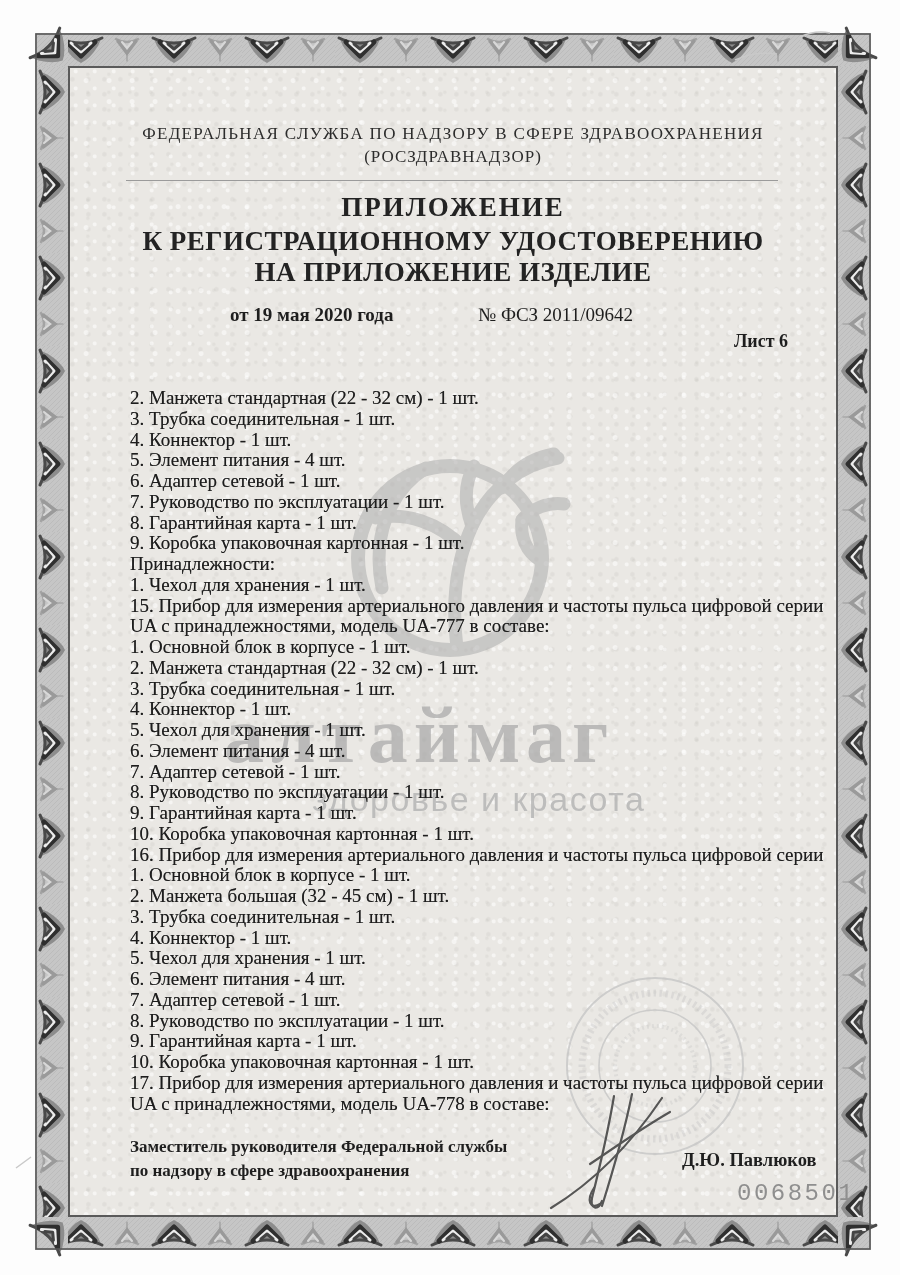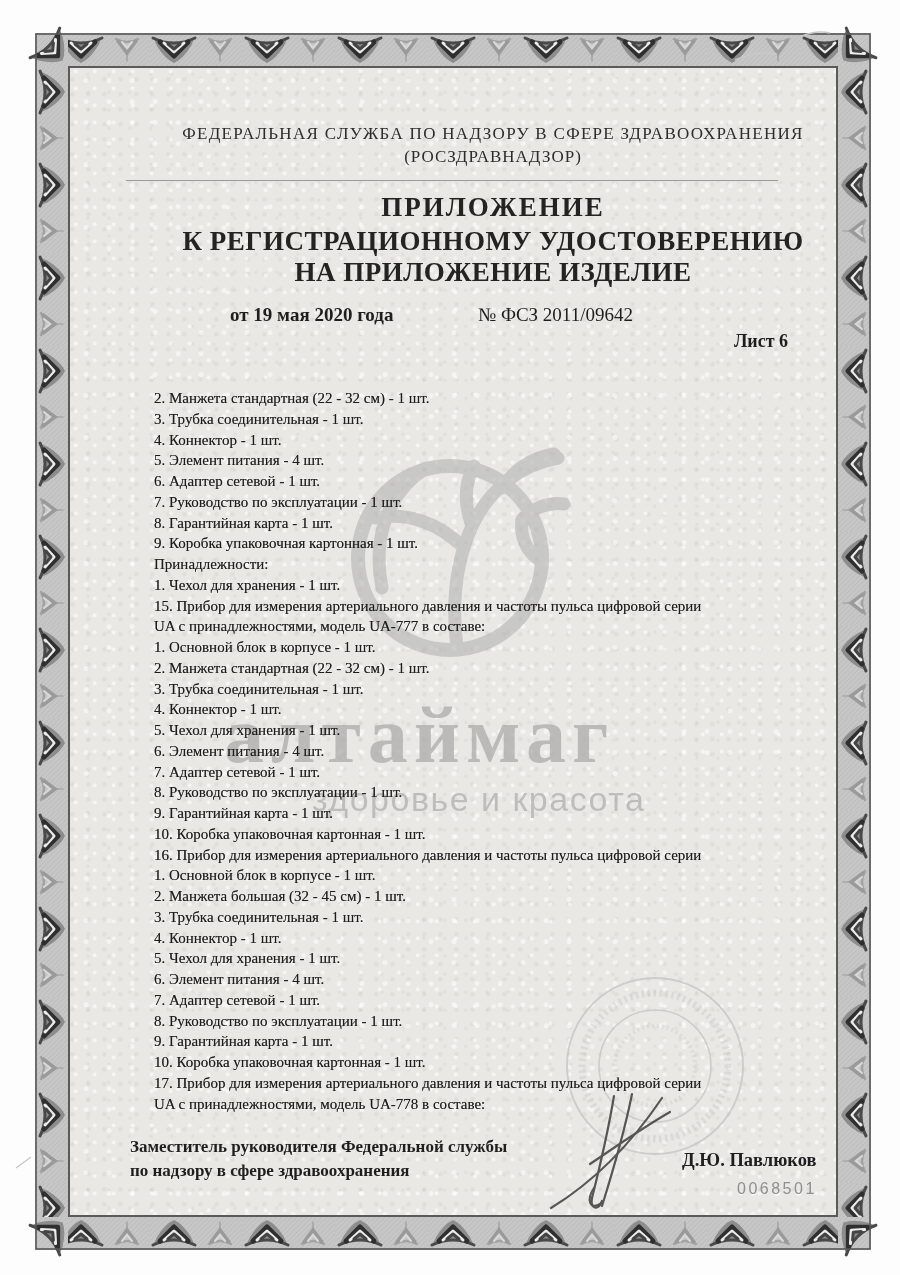--- a/index.html
+++ b/index.html
@@ -10,38 +10,38 @@
   #content{position:absolute;left:68px;top:66px;width:770px;height:1151px;
     box-sizing:border-box;border:2px solid #5a5a5a;
     background-color:#eae8e4;
     background-image:
       radial-gradient(circle at 30% 20%, rgba(255,255,255,.55) 0 1.5px, rgba(0,0,0,0) 2.5px),
       radial-gradient(circle at 70% 60%, rgba(255,255,255,.5) 0 2px, rgba(0,0,0,0) 3px),
       radial-gradient(circle at 15% 75%, rgba(140,138,132,.10) 0 1.5px, rgba(0,0,0,0) 3px),
       radial-gradient(circle at 85% 35%, rgba(140,138,132,.09) 0 1px, rgba(0,0,0,0) 2.5px);
     background-size:19px 17px,23px 21px,16px 15px,21px 18px;}
   .abs{position:absolute;white-space:nowrap;}
-  .ctr{left:0;width:100%;text-align:center;margin-left:40px;}
+  .ctr{left:0;width:100%;text-align:center;}
   .hdr1{top:56px;font-size:17px;letter-spacing:1.3px;color:#2c2c2c;}
   .hdr2{top:79px;font-size:17px;letter-spacing:1px;color:#2c2c2c;}
   .rule{top:112px;left:56px;width:652px;height:0;border-top:1.6px solid #9b9b9b;}
   .t1{top:124px;font-size:27px;font-weight:bold;letter-spacing:2px;color:#232323;}
   .t2{top:158px;font-size:27px;font-weight:bold;letter-spacing:.5px;color:#232323;}
   .t3{top:189px;font-size:27px;font-weight:bold;letter-spacing:.5px;color:#232323;}
   .date{top:236px;left:160px;font-size:19px;font-weight:bold;}
   .regnum{top:236px;left:401px;font-size:19px;font-weight:normal;margin-left:7px;}
   .sheet{top:263px;right:48px;font-size:18px;font-weight:bold;}
-  #body-text{position:absolute;left:60px;top:320px;font-size:15px;line-height:20.75px;
-             color:#1d1d1d;text-shadow:0 0 .5px rgba(30,30,30,.55);z-index:3;margin-left:24px;}
+  #body-text{position:absolute;left:60px;top:320px;font-size:19px;line-height:20.75px;
+             color:#1d1d1d;text-shadow:0 0 .5px rgba(30,30,30,.55);z-index:3;}
   .body-line{white-space:nowrap;}
   .sig1{top:1069px;left:60px;font-size:17px;font-weight:bold;z-index:3;}
   .sig2{top:1093px;left:60px;font-size:17px;font-weight:bold;z-index:3;}
   .signer{top:1082px;left:612px;font-size:18.5px;font-weight:bold;z-index:3;}
-  .serial{top:1112px;left:667px;font-size:16px;letter-spacing:2.5px;color:#8f8f8f;
-          font-family:Liberation Sans, sans-serif;z-index:3;}
+  .serial{top:1112px;left:667px;font-size:24px;letter-spacing:2.5px;color:#8f8f8f;
+          font-family:Liberation Mono, monospace;z-index:3;}
   
   #wm-brand{top:622px;left:154px;font-size:80px;font-weight:bold;letter-spacing:6px;
             color:#a9a9a9;opacity:.72;font-family:Liberation Serif, serif;z-index:1;}
   #wm-tagline{top:712px;left:242px;font-size:34px;letter-spacing:1.5px;color:#b3b3b3;opacity:.8;
               font-family:"Liberation Sans","DejaVu Sans",sans-serif;z-index:1;}
   .svg-layer{position:absolute;left:0;top:0;pointer-events:none;}
   #underlay{z-index:1;}
   #inklayer{z-index:4;}
 </style>
 </head>

